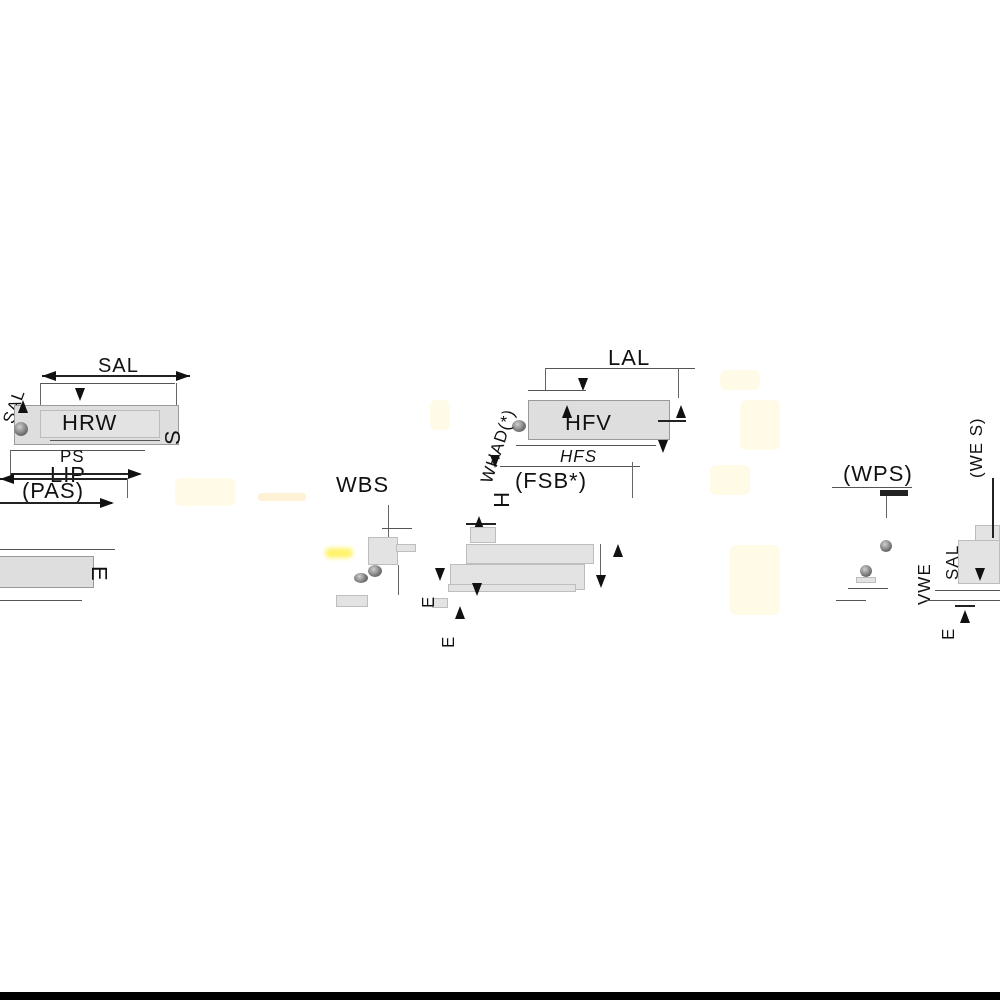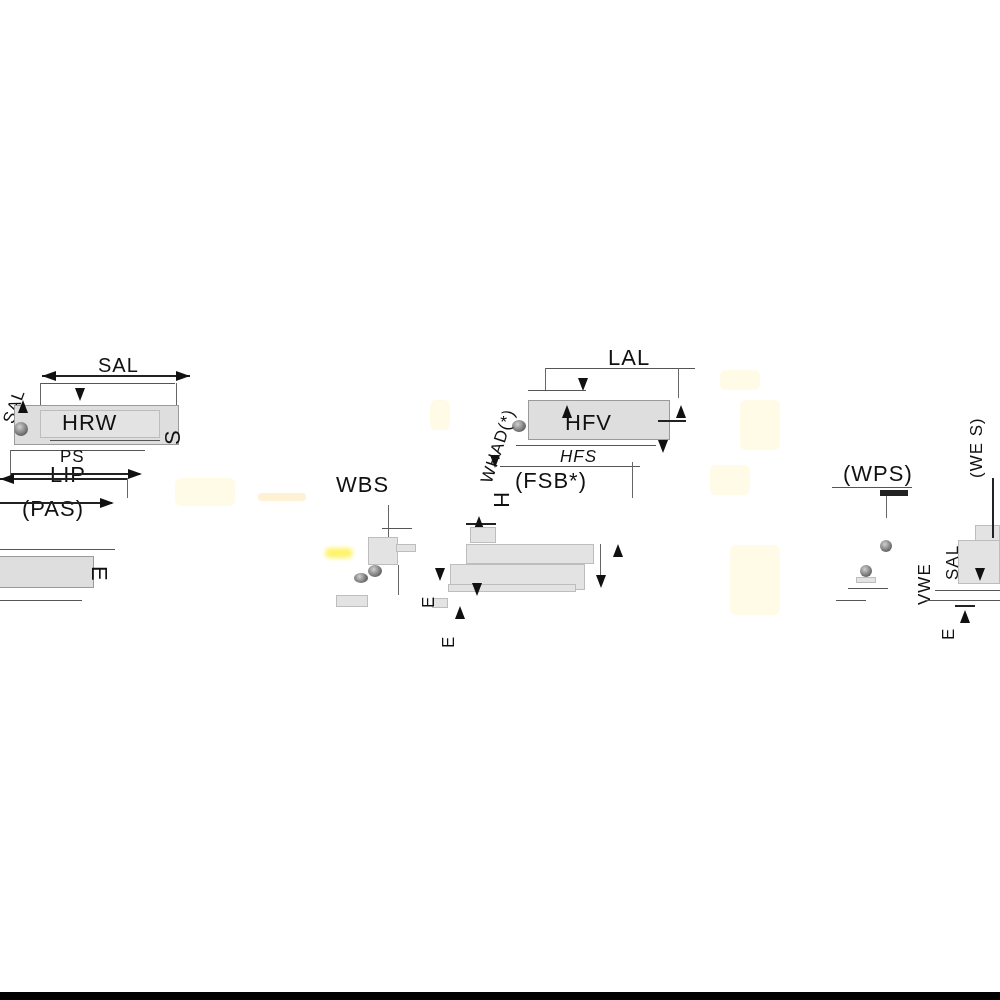--- a/index.html
+++ b/index.html
@@ -51,21 +51,21 @@
 
   <div class="hline thin" style="left:10px; top:450px; width:135px;"></div>
   <div class="label sm" style="left:60px; top:448px;">PS</div>
   <div class="label" style="left:50px; top:464px;">LIP</div>
   <div class="hline" style="left:10px; top:473px; width:130px;"></div>
   <div class="arrow-r" style="left:128px; top:469px;"></div>
   <div class="vline thin" style="left:10px; top:450px; height:30px;"></div>
 
   <div class="hline" style="left:0px; top:478px; width:128px;"></div>
   <div class="arrow-l" style="left:0px; top:474px;"></div>
-  <div class="label" style="left:22px; top:480px;margin-top:18px;">(PAS)</div>
+  <div class="label" style="left:22px; top:480px;">(PAS)</div>
   <div class="hline" style="left:0px; top:502px; width:112px;"></div>
   <div class="arrow-r" style="left:100px; top:498px;"></div>
   <div class="vline thin" style="left:127px; top:478px; height:20px;"></div>
 
   <div class="hline thin" style="left:0px; top:549px; width:115px;"></div>
   <div class="panel" style="left:-2px; top:556px; width:96px; height:32px;"></div>
   <div class="hline thin" style="left:0px; top:600px; width:82px;"></div>
   <div class="label" style="left:86px; top:566px; transform:rotate(90deg); transform-origin:left top; left:110px;">E</div>
 </div>
 

